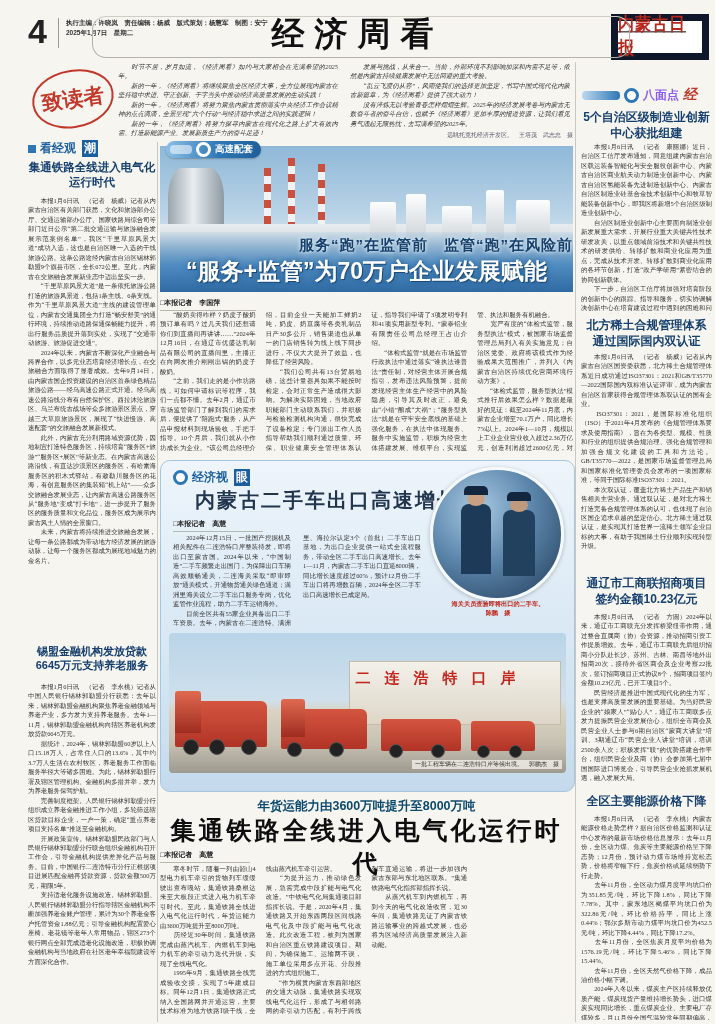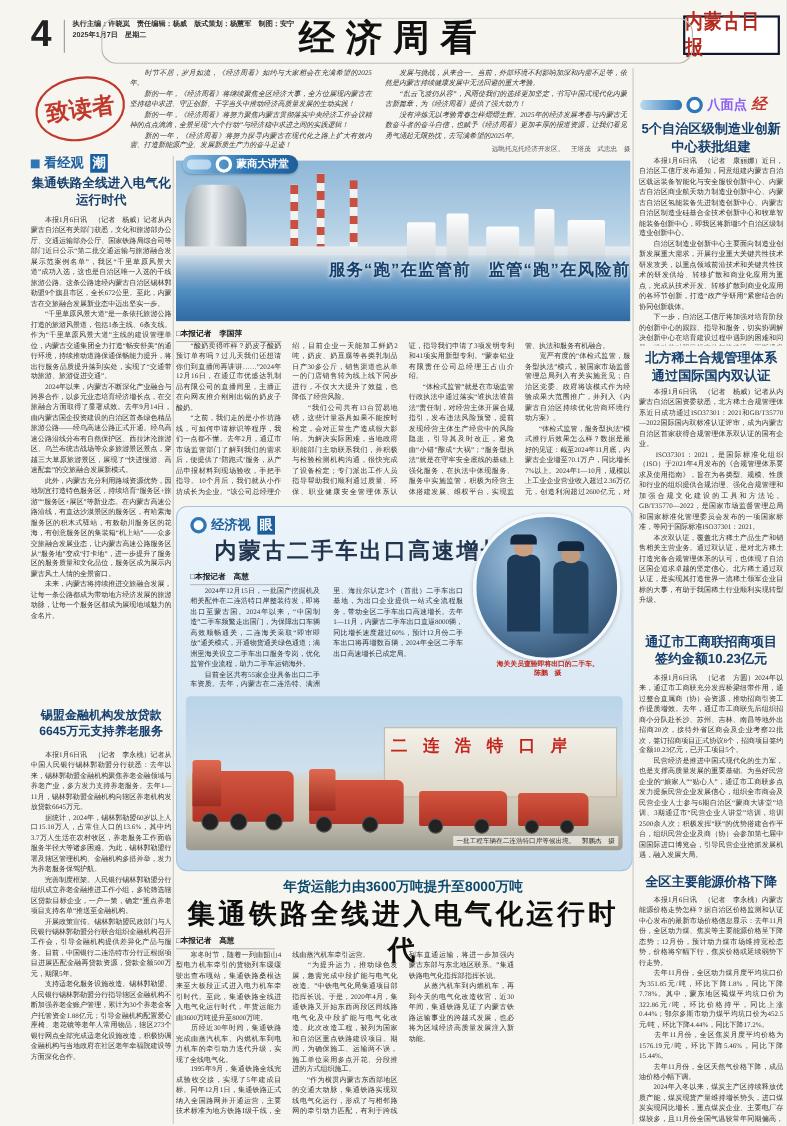--- a/index.html
+++ b/index.html
@@ -63,21 +63,21 @@
 
 <div class="page">
 
   <div class="abs" style="left:28px;top:12px;font-size:34px;font-weight:900;font-family:'Liberation Sans',sans-serif;color:#222;">4</div>
   <div class="abs" style="left:58px;top:18px;width:38px;height:30px;border-left:1px solid #999;"></div>
   <div class="abs hdr-meta" style="left:66px;top:18px;width:250px;">
     <div style="font-weight:bold;">执行主编：许晓岚　责任编辑：杨威　版式策划：杨慧军　制图：安宁</div>
     <div style="font-weight:bold;">2025年1月7日　星期二</div>
   </div>
   <div class="abs hdr-title" style="left:0;top:12px;width:715px;text-align:center;">经济周看</div>
-  <div class="abs" style="right:6px;top:14px;width:84px;height:32px;border:2px solid #0f172a;display:flex;align-items:center;justify-content:center;background:#fff;">
+  <div class="abs" style="right:6px;top:14px;width:84px;height:32px;border:7px solid #0f172a;display:flex;align-items:center;justify-content:center;background:#fff;text-decoration:underline;">
     <span class="logo">内蒙古日报</span>
   </div>
   <div class="abs" style="left:92px;top:16px;width:536px;height:40px;border:1px solid #b3b1aa;border-radius:14px;border-top-color:#cfcdc6;"></div>
 
   <div class="abs seal" style="left:32px;top:70px;width:78px;height:54px;">
     <span>致读者</span>
   </div>
   <div class="abs jtext cols2" style="left:118px;top:62px;width:452px;height:78px;font-style:italic;">　　时节不居，岁月如流，《经济周看》如约与大家相会在充满希望的2025年。
 　　新的一年，《经济周看》将继续聚焦全区经济大事，全方位展现内蒙古在坚持稳中求进、守正创新、干字当头中推动经济高质量发展的生动实践！
 　　新的一年，《经济周看》将努力聚焦内蒙古贯彻落实中央经济工作会议精神的点点滴滴，全景呈现“六个行动”与经济稳中求进之间的实践逻辑！
@@ -116,25 +116,26 @@
     <div class="abs chimney" style="left:128px;top:12px;width:7px;height:70px;"></div>
     <div class="abs chimney" style="left:158px;top:18px;width:7px;height:64px;"></div>
     <div class="abs plantstrip" style="left:0;top:78px;width:413px;height:42px;"></div>
     <div class="abs tank" style="left:210px;top:56px;width:26px;height:46px;"></div>
     <div class="abs tank" style="left:246px;top:48px;width:20px;height:54px;"></div>
     <div class="abs tank" style="left:282px;top:60px;width:30px;height:42px;"></div>
     <div class="abs tank" style="left:326px;top:44px;width:18px;height:58px;"></div>
     <div class="abs tank" style="left:356px;top:54px;width:34px;height:48px;"></div>
     <div class="abs band" style="left:0;top:86px;width:413px;height:60px;"></div>
     <div class="abs kicker" style="left:0;top:90px;width:413px;">服务“跑”在监管前　监管“跑”在风险前</div>
+    <div class="abs mainline" style="left:0;top:110px;width:413px;">“服务+监管”为70万户企业发展赋能</div>
   </div>
   <div class="abs pill" style="left:166px;top:141px;">
     <span style="display:inline-block;width:22px;height:9px;border-radius:4px;background:rgba(255,255,255,.55);"></span>
     <span class="ring" style="border-color:#fff;background:transparent;"></span>
-    <span>蒙商大讲堂</span>
+    <span>高速配套</span>
   </div>
   <div class="abs byline hairline" style="left:160px;top:298px;width:96px;padding-bottom:2px;">□本报记者　李国萍</div>
   <div class="abs jtext cols4" style="left:160px;top:310px;width:413px;height:144px;">　　“酸奶卖得咋样？奶皮子酸奶预订单有吗？过几天我们还想请你们到直播间再讲讲……”2024年12月16日，在通辽市优盛达乳制品有限公司的直播间里，主播正在向网友推介刚刚出锅的奶皮子酸奶。
 　　“之前，我们走的是小作坊路线，可如何申请标识等程序，我们一点都不懂。去年2月，通辽市市场监管部门了解到我们的需求后，便提供了‘陪跑式’服务，从产品申报材料到现场验收，手把手指导。10个月后，我们就从小作坊成长为企业。”该公司总经理介绍，目前企业一天能加工鲜奶2吨，奶皮、奶豆腐等各类乳制品日产30多公斤，销售渠道也从单一的门店销售转为线上线下同步进行，不仅大大提升了效益，也降低了经营风险。
 　　“我们公司共有13台贸易地磅，这些计量器具如果不能按时检定，会对正常生产造成很大影响。为解决实际困难，当地政府职能部门主动联系我们，并积极与检验检测机构沟通，很快完成了设备检定；专门派出工作人员指导帮助我们顺利通过质量、环保、职业健康安全管理体系认证，指导我们申请了3项发明专利和41项实用新型专利。”蒙泰铝业有限责任公司总经理王占山介绍。
 　　“体检式监管”就是在市场监管行政执法中通过落实“谁执法谁普法”责任制，对经营主体开展合规指引，发布违法风险预警，提前发现经营主体生产经营中的风险隐患，引导其及时改正，避免由“小错”酿成“大祸”；“服务型执法”就是在守牢安全底线的基础上强化服务，在执法中体现服务、服务中实施监管，积极为经营主体搭建发展、维权平台，实现监管、执法和服务有机融合。
 　　宽严有度的“体检式监管，服务型执法”模式，被国家市场监督管理总局列入有关实施意见；自治区党委、政府将该模式作为经验成果大范围推广，并列入《内蒙古自治区持续优化营商环境行动方案》。
 　　“体检式监管，服务型执法”模式推行后效果怎么样？数据是最好的见证：截至2024年11月底，内蒙古企业增至70.1万户，同比增长7%以上。2024年1—10月，规模以上工业企业营业收入超过2.36万亿元，创造利润超过2600亿元，对内蒙古经济的支撑作用不言而喻。</div>
 
   <div class="abs panel" style="left:160px;top:460px;width:413px;height:330px;">

